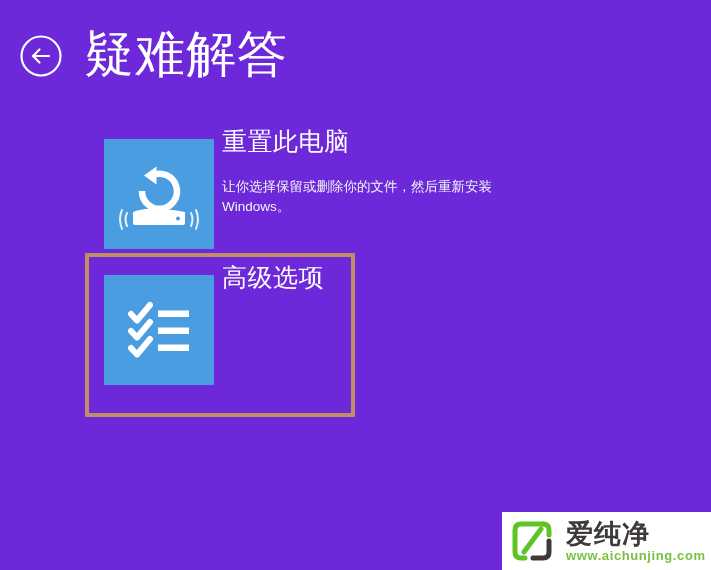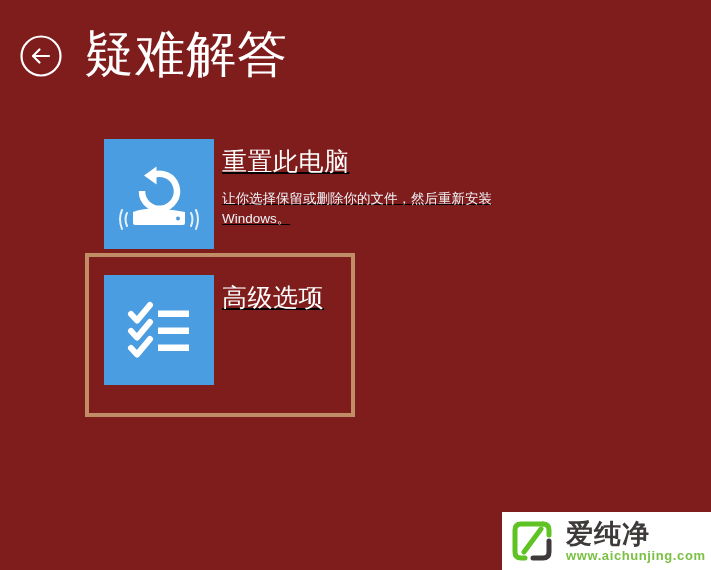--- a/index.html
+++ b/index.html
@@ -11,21 +11,21 @@
     height: 570px;
     overflow: hidden;
     background: #2a66b0;
     font-family: "Liberation Sans", "DejaVu Sans", sans-serif;
     -webkit-font-smoothing: antialiased;
   }
   #screen {
     position: relative;
     width: 711px;
     height: 570px;
-    background: #7f1d1d;
+    background: #6d28d9;
     overflow: hidden;
   }
 
   
   #header {
     position: absolute;
     left: 0;
     top: 0;
     width: 711px;
     height: 110px;
@@ -83,34 +83,33 @@
     background: #4a9de0;
   }
   .option-tile svg {
     display: block;
     width: 110px;
     height: 110px;
   }
   .option-text {
     position: absolute;
     left: 133px;
-    top: 24px;
+    top: 4px;
     width: 290px;
-    text-decoration: underline;
   }
   .option-title {
     font-size: 25px;
     line-height: 32px;
     color: #ffffff;
     font-weight: 300;
     letter-spacing: 0.5px;
     white-space: nowrap;
   }
   .option-desc {
-    margin-top: 12px;
+    margin-top: 20px;
     font-size: 13.5px;
     line-height: 20px;
     color: #f0f4f8;
     font-weight: 400;
     width: 272px;
   }
 
   
   #option-reset {
     top: 7px;

